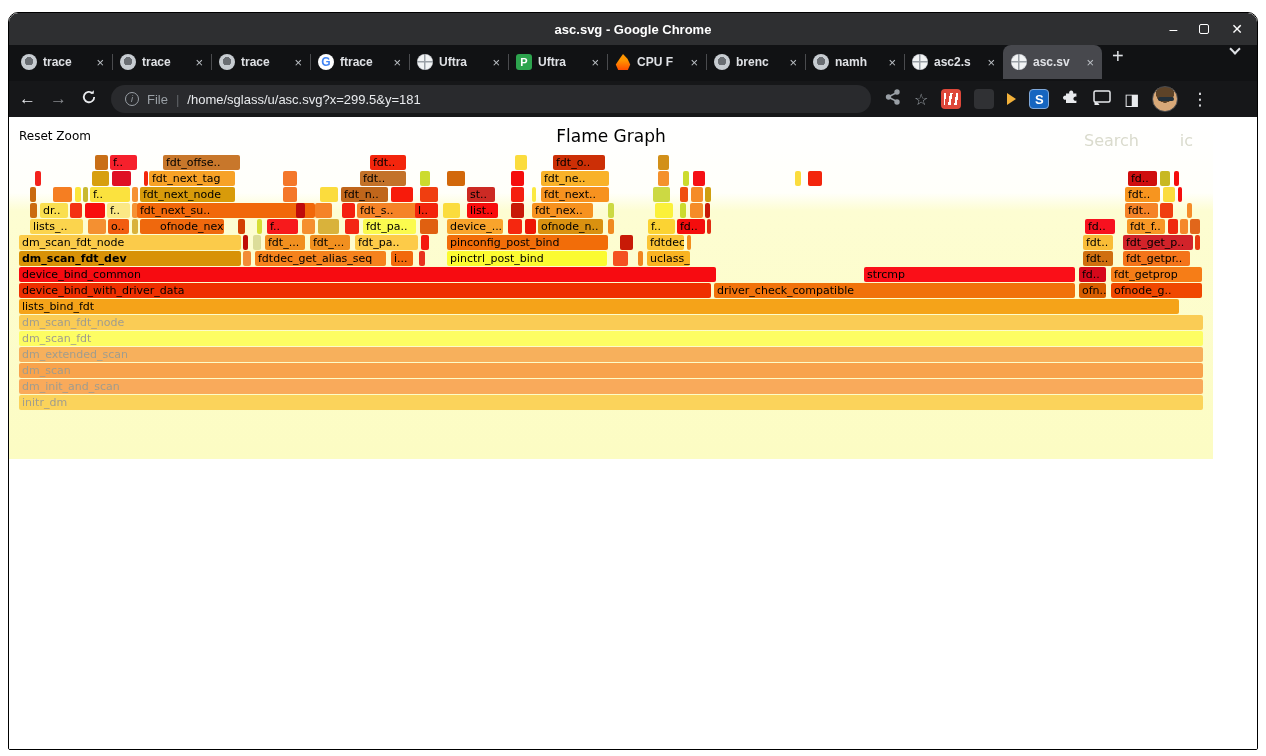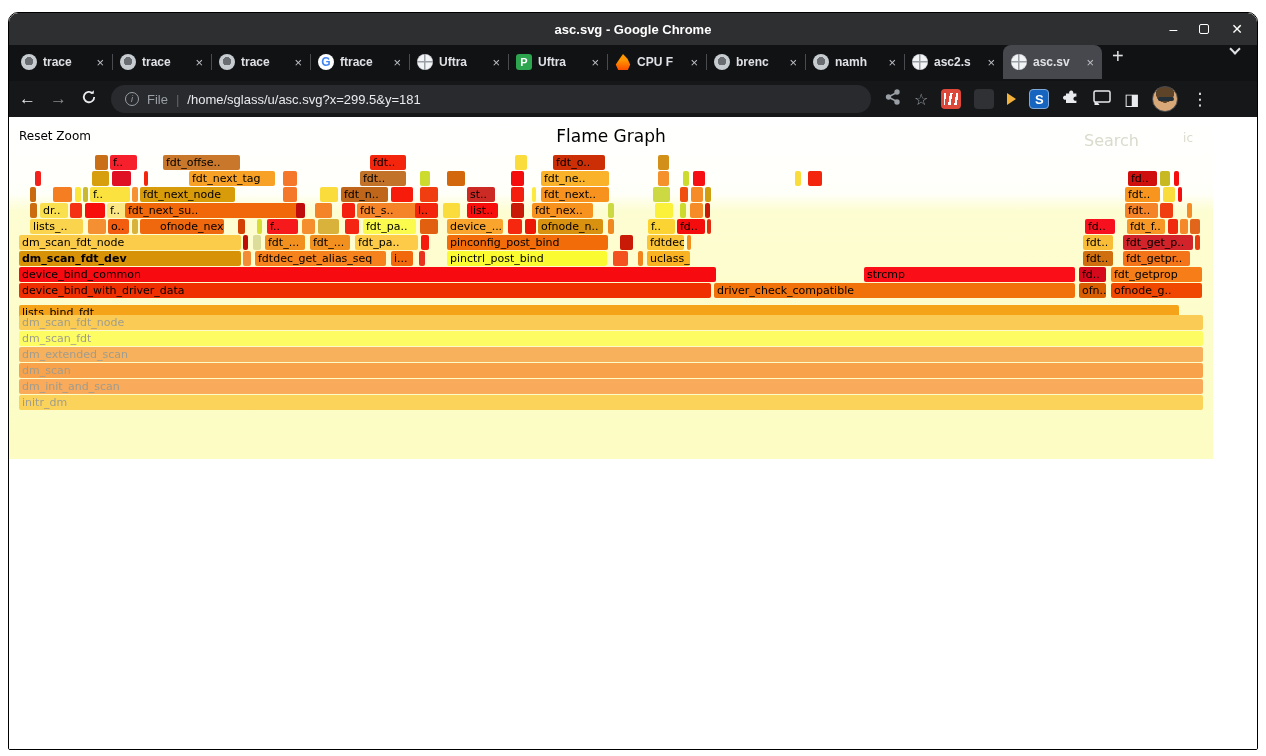--- a/index.html
+++ b/index.html
@@ -74,21 +74,21 @@
   .menu-dots { color:#e8eaed; font-size:17px; letter-spacing:0; }
 
   
   .content { position:relative; height:632px; background:#fff; }
   .flame-area { position:absolute; left:0px; top:4px; width:1204px; height:338px;
                 background:linear-gradient(180deg, #ffffff 0px, #fffffa 72px, #fdfdd2 90px, #fcfcc3 338px);
                 font-family:"DejaVu Sans", sans-serif; }
   .fg-reset { position:absolute; left:10px; top:8px; font-size:12px; color:#000; }
   .fg-title { position:absolute; left:0; right:0; top:5px; text-align:center; font-size:17px; color:#000; }
   .fg-search { position:absolute; right:74px; top:10px; font-size:16px; color:#dadbcd; }
-  .fg-ic { position:absolute; right:20px; top:10px; font-size:12px; color:#dadbcd; }
+  .fg-ic { position:absolute; right:20px; top:10px; font-size:16px; color:#dadbcd; }
   .frame { position:absolute; height:15px; border-radius:2px; font-size:11px; line-height:15px;
            color:#000; overflow:hidden; white-space:nowrap; padding-left:3px; }
   .frame.faded { color:#a09d8e; }
 </style>
 </head>
 <body>
 
 <div class="window">
 
   <div class="titlebar">
@@ -220,21 +220,21 @@
         <div class="frame" style="left: 101px; top: 34px; width: 27px; background: rgb(246, 32, 44);">f..</div>
         <div class="frame" style="left: 154px; top: 34px; width: 77px; background: rgb(200, 119, 43);">fdt_offse..</div>
         <div class="frame" style="left: 361px; top: 34px; width: 36px; background: rgb(243, 37, 12);">fdt..</div>
         <div class="frame" style="left: 506px; top: 34px; width: 12px; background: rgb(251, 220, 61);"></div>
         <div class="frame" style="left: 544px; top: 34px; width: 52px; background: rgb(204, 47, 6);">fdt_o..</div>
         <div class="frame" style="left: 649px; top: 34px; width: 11px; background: rgb(210, 144, 25);"></div>
         <div class="frame" style="left: 26px; top: 50px; width: 6px; background: rgb(243, 34, 28);"></div>
         <div class="frame" style="left: 83px; top: 50px; width: 17px; background: rgb(215, 159, 14);"></div>
         <div class="frame" style="left: 103px; top: 50px; width: 19px; background: rgb(223, 16, 36);"></div>
         <div class="frame" style="left: 135px; top: 50px; width: 4px; background: rgb(243, 37, 12);"></div>
-        <div class="frame" style="left: 140px; top: 50px; width: 86px; background: rgb(247, 162, 39); margin-left: 40px;">fdt_next_tag</div>
+        <div class="frame" style="left: 140px; top: 50px; width: 86px; background: rgb(247, 162, 39);">fdt_next_tag</div>
         <div class="frame" style="left: 274px; top: 50px; width: 14px; background: rgb(244, 119, 42);"></div>
         <div class="frame" style="left: 351px; top: 50px; width: 46px; background: rgb(195, 114, 42);">fdt..</div>
         <div class="frame" style="left: 411px; top: 50px; width: 10px; background: rgb(204, 219, 46);"></div>
         <div class="frame" style="left: 438px; top: 50px; width: 18px; background: rgb(210, 104, 11);"></div>
         <div class="frame" style="left: 502px; top: 50px; width: 13px; background: rgb(245, 13, 13);"></div>
         <div class="frame" style="left: 532px; top: 50px; width: 68px; background: rgb(249, 178, 41);">fdt_ne..</div>
         <div class="frame" style="left: 649px; top: 50px; width: 11px; background: rgb(244, 145, 44);"></div>
         <div class="frame" style="left: 674px; top: 50px; width: 6px; background: rgb(204, 219, 46);"></div>
         <div class="frame" style="left: 684px; top: 50px; width: 12px; background: rgb(245, 15, 21);"></div>
         <div class="frame" style="left: 786px; top: 50px; width: 6px; background: rgb(251, 220, 61);"></div>
@@ -264,21 +264,21 @@
         <div class="frame" style="left: 696px; top: 66px; width: 6px; background: rgb(207, 159, 16);"></div>
         <div class="frame" style="left: 1116px; top: 66px; width: 35px; background: rgb(247, 149, 31);">fdt..</div>
         <div class="frame" style="left: 1154px; top: 66px; width: 12px; background: rgb(251, 220, 61);"></div>
         <div class="frame" style="left: 1169px; top: 66px; width: 4px; background: rgb(245, 13, 13);"></div>
         <div class="frame" style="left: 21px; top: 82px; width: 7px; background: rgb(203, 108, 16);"></div>
         <div class="frame" style="left: 31px; top: 82px; width: 28px; background: rgb(250, 223, 79);">dr..</div>
         <div class="frame" style="left: 61px; top: 82px; width: 12px; background: rgb(244, 49, 20);"></div>
         <div class="frame" style="left: 76px; top: 82px; width: 20px; background: rgb(248, 13, 13);"></div>
         <div class="frame" style="left: 98px; top: 82px; width: 23px; background: rgb(251, 232, 133);">f..</div>
         <div class="frame" style="left: 123px; top: 82px; width: 6px; background: rgb(246, 146, 51);"></div>
-        <div class="frame" style="left: 116px; top: 82px; width: 178px; background: rgb(241, 104, 10);">fdt_next_su..</div>
+        <div class="frame" style="left: 128px; top: 82px; width: 178px; background: rgb(241, 104, 10);">fdt_next_su..</div>
         <div class="frame" style="left: 287px; top: 82px; width: 9px; background: rgb(191, 11, 11);"></div>
         <div class="frame" style="left: 306px; top: 82px; width: 17px; background: rgb(245, 131, 39);"></div>
         <div class="frame" style="left: 333px; top: 82px; width: 13px; background: rgb(245, 31, 15);"></div>
         <div class="frame" style="left: 348px; top: 82px; width: 70px; background: rgb(245, 131, 39);">fdt_s..</div>
         <div class="frame" style="left: 406px; top: 82px; width: 23px; background: rgb(243, 37, 12);">l..</div>
         <div class="frame" style="left: 434px; top: 82px; width: 17px; background: rgb(251, 220, 61);"></div>
         <div class="frame" style="left: 458px; top: 82px; width: 31px; background: rgb(248, 13, 13);">list..</div>
         <div class="frame" style="left: 502px; top: 82px; width: 13px; background: rgb(200, 26, 7);"></div>
         <div class="frame" style="left: 523px; top: 82px; width: 61px; background: rgb(247, 146, 31);">fdt_nex..</div>
         <div class="frame" style="left: 599px; top: 82px; width: 6px; background: rgb(204, 217, 67);"></div>
@@ -341,21 +341,21 @@
         <div class="frame" style="left: 1074px; top: 130px; width: 30px; background: rgb(208, 111, 16);">fdt..</div>
         <div class="frame" style="left: 1114px; top: 130px; width: 67px; background: rgb(244, 116, 26);">fdt_getpr..</div>
         <div class="frame" style="left: 10px; top: 146px; width: 697px; background: rgb(247, 11, 17);">device_bind_common</div>
         <div class="frame" style="left: 855px; top: 146px; width: 211px; background: rgb(250, 15, 24);">strcmp</div>
         <div class="frame" style="left: 1070px; top: 146px; width: 27px; background: rgb(214, 8, 27);">fd..</div>
         <div class="frame" style="left: 1102px; top: 146px; width: 91px; background: rgb(246, 125, 23);">fdt_getprop</div>
         <div class="frame" style="left: 10px; top: 162px; width: 692px; background: rgb(239, 47, 0);">device_bind_with_driver_data</div>
         <div class="frame" style="left: 705px; top: 162px; width: 361px; background: rgb(241, 114, 11);">driver_check_compatible</div>
         <div class="frame" style="left: 1070px; top: 162px; width: 27px; background: rgb(216, 94, 0);">ofn..</div>
         <div class="frame" style="left: 1102px; top: 162px; width: 91px; background: rgb(240, 72, 0);">ofnode_g..</div>
-        <div class="frame" style="left: 10px; top: 184px; width: 1160px; background: rgb(245, 163, 25);">lists_bind_fdt</div>
+        <div class="frame" style="left: 10px; top: 178px; width: 1160px; background: rgb(245, 163, 25);">lists_bind_fdt</div>
         <div class="frame faded" style="left: 10px; top: 194px; width: 1184px; background: rgb(250, 204, 85);">dm_scan_fdt_node</div>
         <div class="frame faded" style="left: 10px; top: 210px; width: 1184px; background: rgb(253, 253, 99);">dm_scan_fdt</div>
         <div class="frame faded" style="left: 10px; top: 226px; width: 1184px; background: rgb(247, 176, 92);">dm_extended_scan</div>
         <div class="frame faded" style="left: 10px; top: 242px; width: 1184px; background: rgb(248, 163, 76);">dm_scan</div>
         <div class="frame faded" style="left: 10px; top: 258px; width: 1184px; background: rgb(249, 170, 91);">dm_init_and_scan</div>
         <div class="frame faded" style="left: 10px; top: 274px; width: 1184px; background: rgb(251, 211, 91);">initr_dm</div>
       </div>
   </div>
 
 </div>

